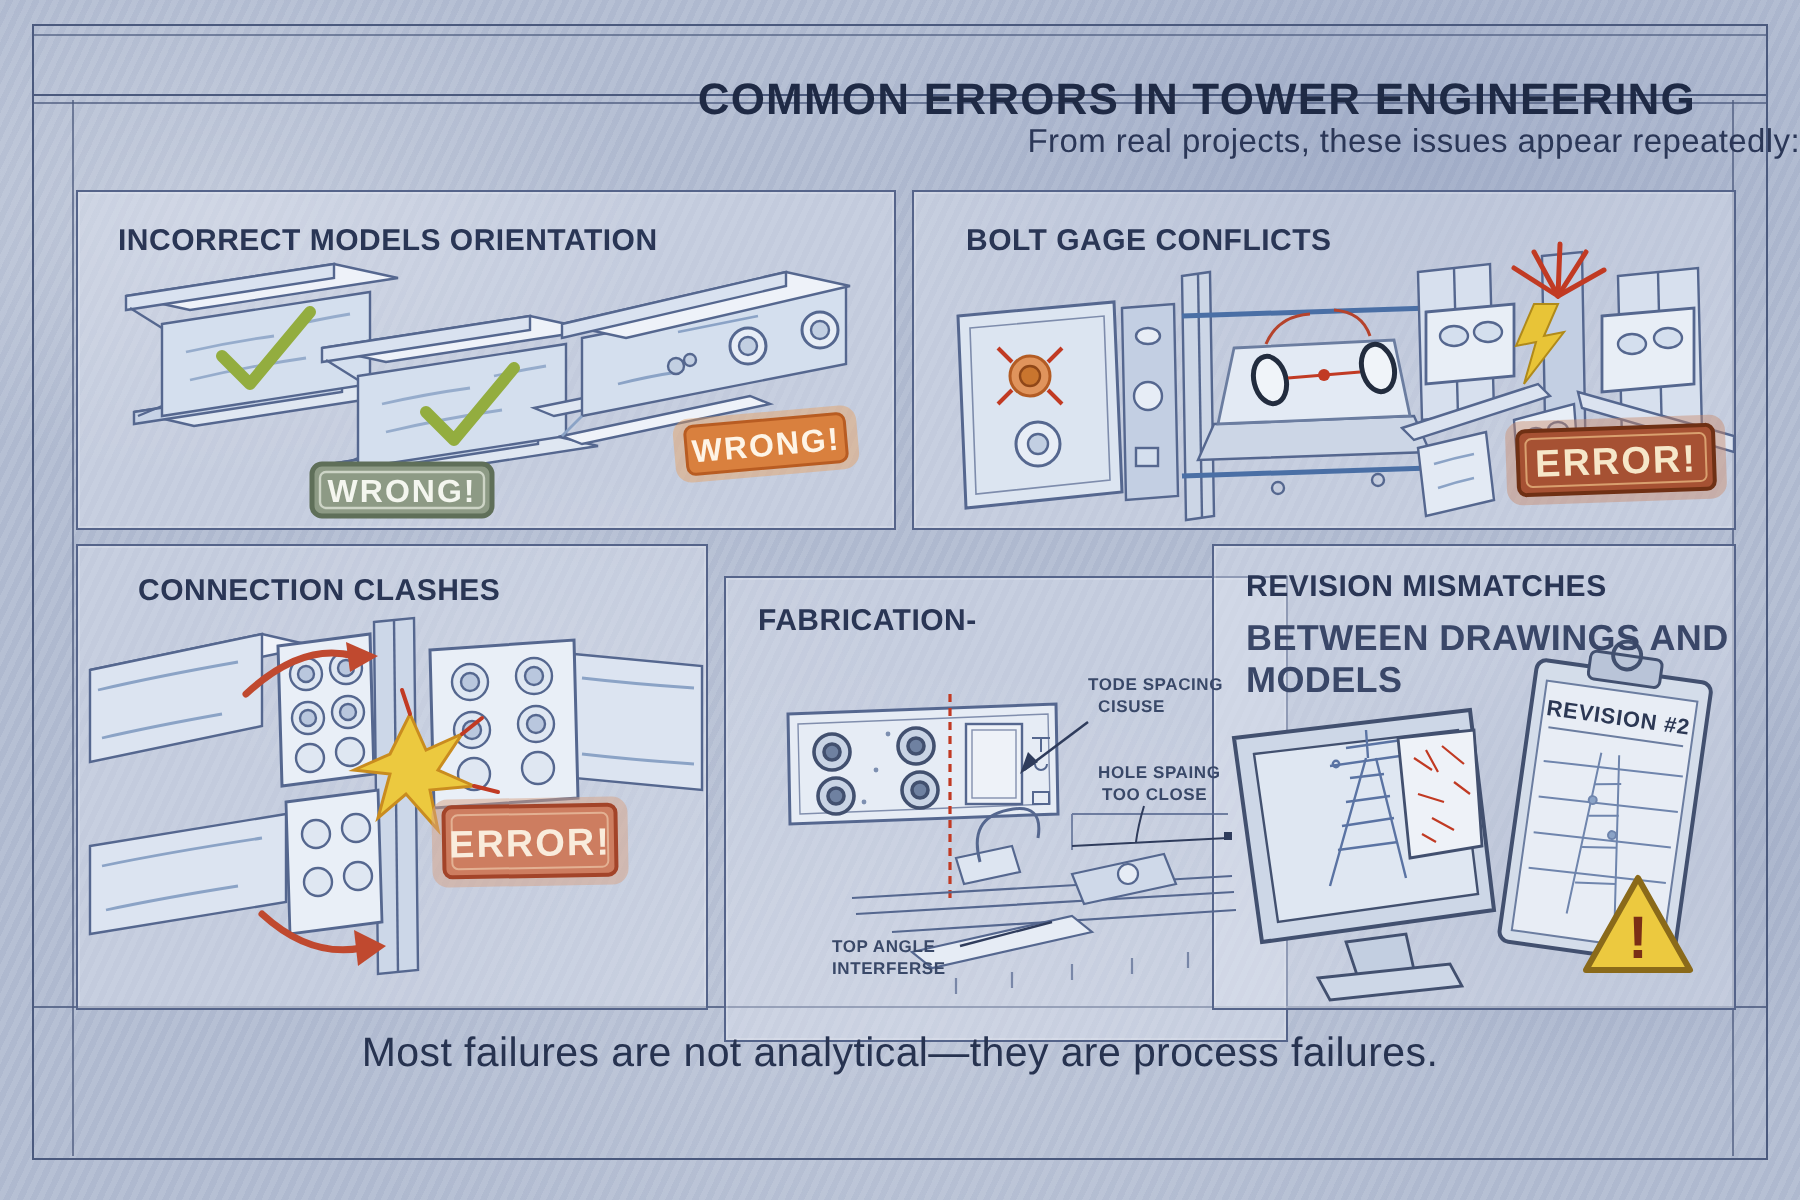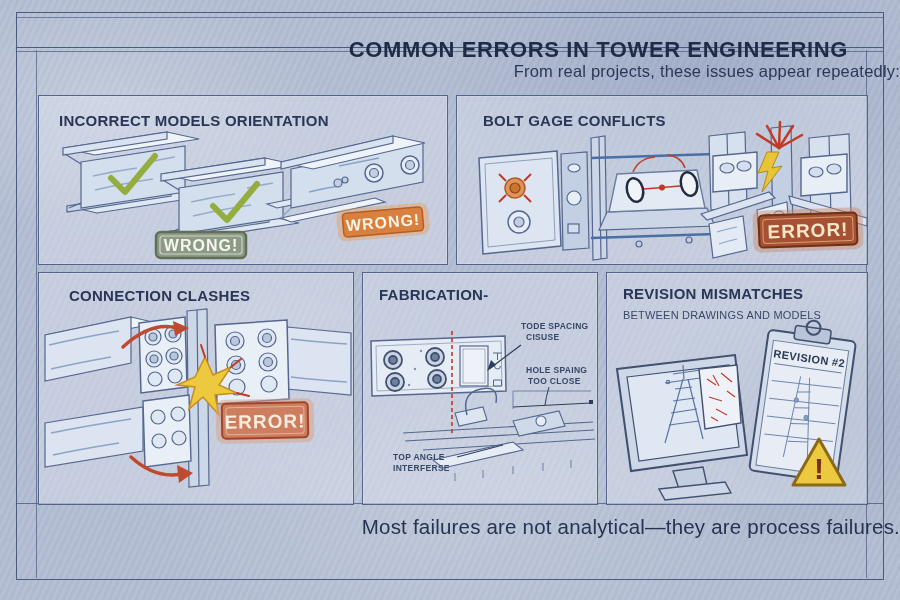--- a/index.html
+++ b/index.html
@@ -25,33 +25,33 @@
 
   .title-row{position:absolute;left:52px;right:52px;top:20px;display:flex;align-items:flex-end;gap:16px;flex-direction:column;}
   .title-rule{flex:1;height:0;border-top:1.5px solid #4b5a7e;opacity:.85;}
   h1{margin:0;font-size:22px;font-weight:700;letter-spacing:.6px;color:#1f2a45;white-space:nowrap;}
   .subtitle{position:absolute;left:0;right:0;top:62px;text-align:right;font-size:16.5px;color:#2b3757;letter-spacing:.2px;}
 
   .panel{position:absolute;border:1.2px solid #55648a;background:rgba(223,229,240,.42);box-shadow:inset 0 0 0 1px rgba(255,255,255,.18);}
   .p1{left:38px;top:95px;width:408px;height:168px;}
   .p2{left:456px;top:95px;width:410px;height:168px;}
   .p3{left:38px;top:272px;width:314px;height:231px;}
-  .p4{left:362px;top:272px;width:234px;height:231px;}
+  .p4{left:362px;top:288px;width:234px;height:231px;padding-left:46px;}
   .p5{left:606px;top:272px;width:260px;height:231px;}
   .panel h2{position:absolute;z-index:2;margin:0;font-size:15px;font-weight:700;letter-spacing:.25px;color:#2a3655;}
   .p1 h2{left:20px;top:16px;}
   .p2 h2{left:26px;top:16px;}
   .p3 h2{left:30px;top:14px;}
   .p4 h2{left:16px;top:12px;line-height:1.35;}
   .p5 h2{left:16px;top:12px;text-align:right;}
-  .p5 .sub{position:absolute;z-index:2;left:16px;top:36px;font-size:11px;font-weight:400;color:#3a4768;letter-spacing:.2px;}
+  .p5 .sub{position:absolute;z-index:2;left:16px;top:36px;font-size:18px;font-weight:700;color:#3a4768;letter-spacing:.2px;}
   .art{position:absolute;inset:0;width:100%;height:100%;z-index:1;}
   svg text{font-family:"Liberation Sans", sans-serif;}
 
-  .footer{position:absolute;left:0;right:0;top:515px;text-align:right;font-size:20.5px;color:#273350;letter-spacing:.2px;}
+  .footer{position:absolute;left:0;right:0;top:515px;text-align:center;font-size:20.5px;color:#273350;letter-spacing:.2px;}
 </style>
 </head>
 <body>
 
 <div class="frame-outer"></div>
 <div class="top-inner-line"></div>
 <div class="header-sep"></div>
 <div class="side-inner-left"></div>
 <div class="side-inner-right"></div>
 <div class="caption-topline"></div>

